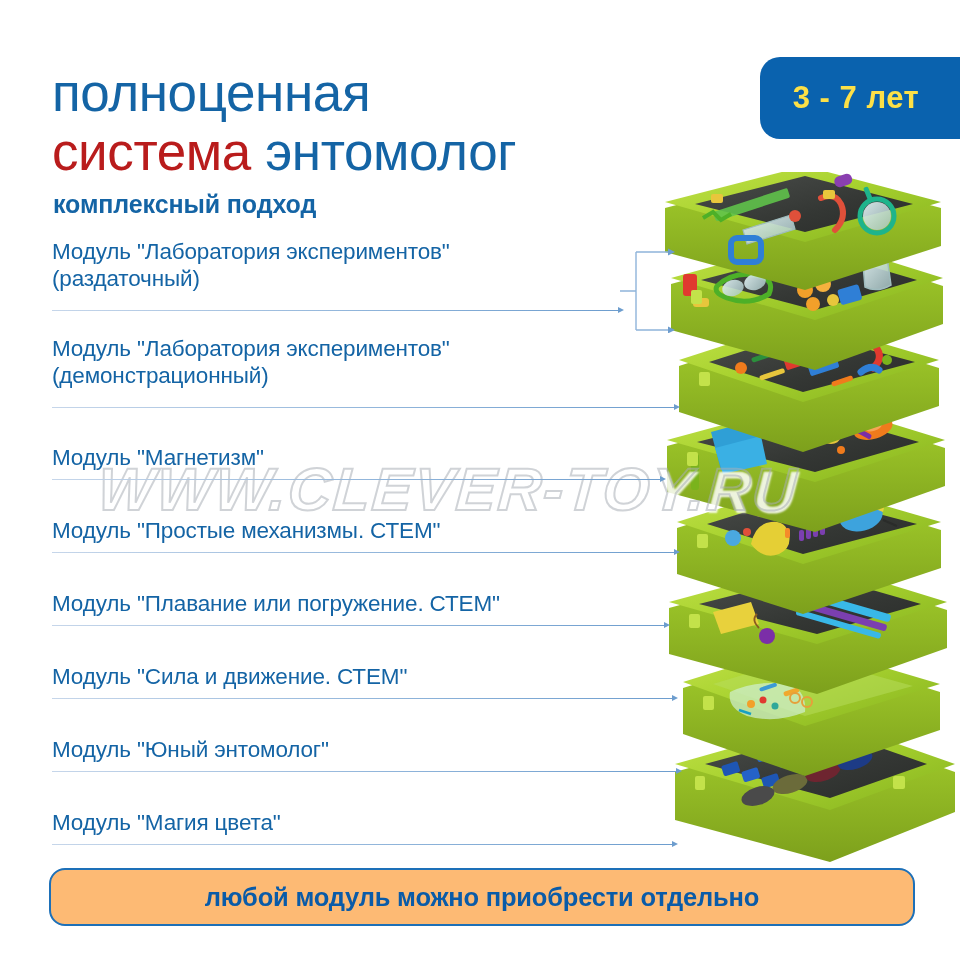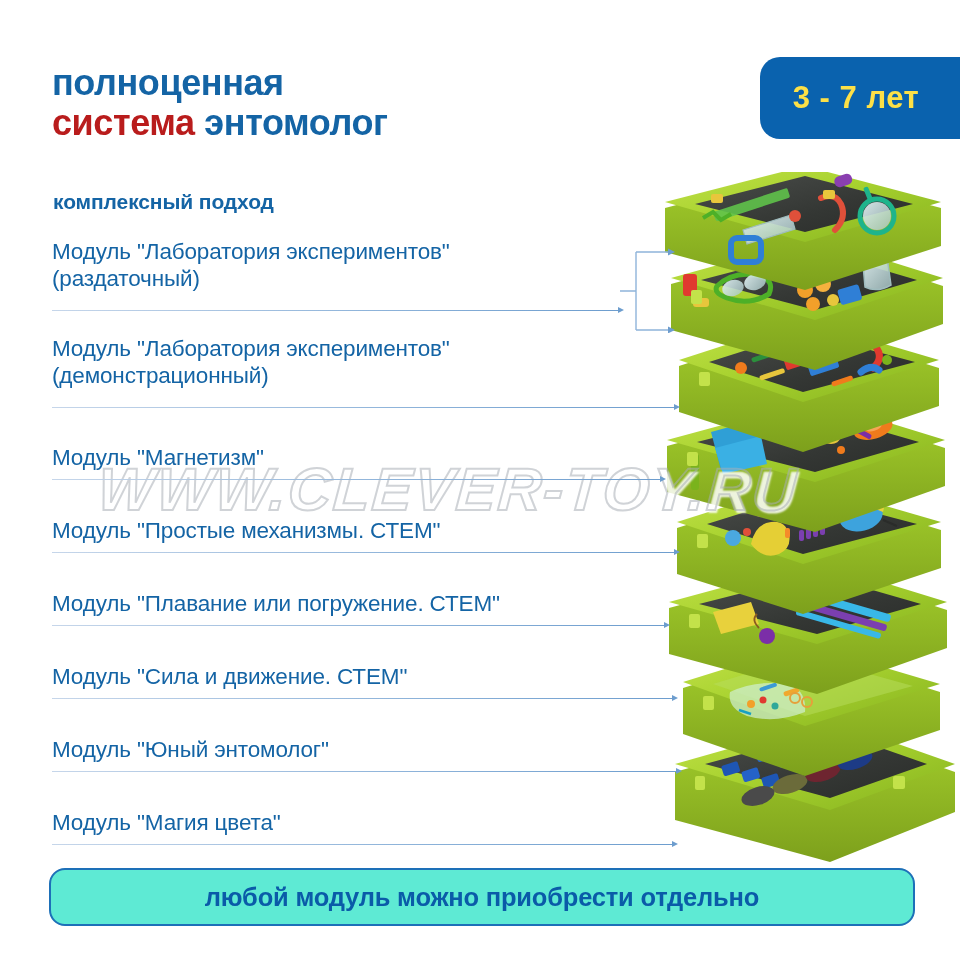--- a/index.html
+++ b/index.html
@@ -45,34 +45,34 @@
   }
 
   
   .headline {
     position: absolute;
     left: 52px;
     top: 63px;
     z-index: 30;
   }
   .headline-line {
-    font-size: 36px;
-    font-weight: bold;
+    font-size: 53px;
+    font-weight: normal;
     line-height: 1.12;
     letter-spacing: -0.4px;
     white-space: nowrap;
   }
   .hl-blue  { color: #1464a5; }
   .hl-green { color: #b91c1c; }
 
   .subhead {
     position: absolute;
     left: 53px;
     top: 190px;
-    font-size: 21px;
+    font-size: 25px;
     font-weight: bold;
     color: #1464a5;
     letter-spacing: -0.1px;
     white-space: nowrap;
     z-index: 30;
   }
 
   
   .watermark {
     position: absolute;
@@ -154,21 +154,21 @@
   }
   .stack svg { display: block; }
 
   
   .bottom-banner {
     position: absolute;
     left: 49px;
     top: 868px;
     width: 866px;
     height: 58px;
-    background: #5eead4;
+    background: #fdba74;
     border: 2.5px solid #1d70b8;
     border-radius: 16px;
     display: flex;
     align-items: center;
     justify-content: center;
     z-index: 50;
   }
   .bottom-banner-text {
     font-size: 25.5px;
     font-weight: bold;

